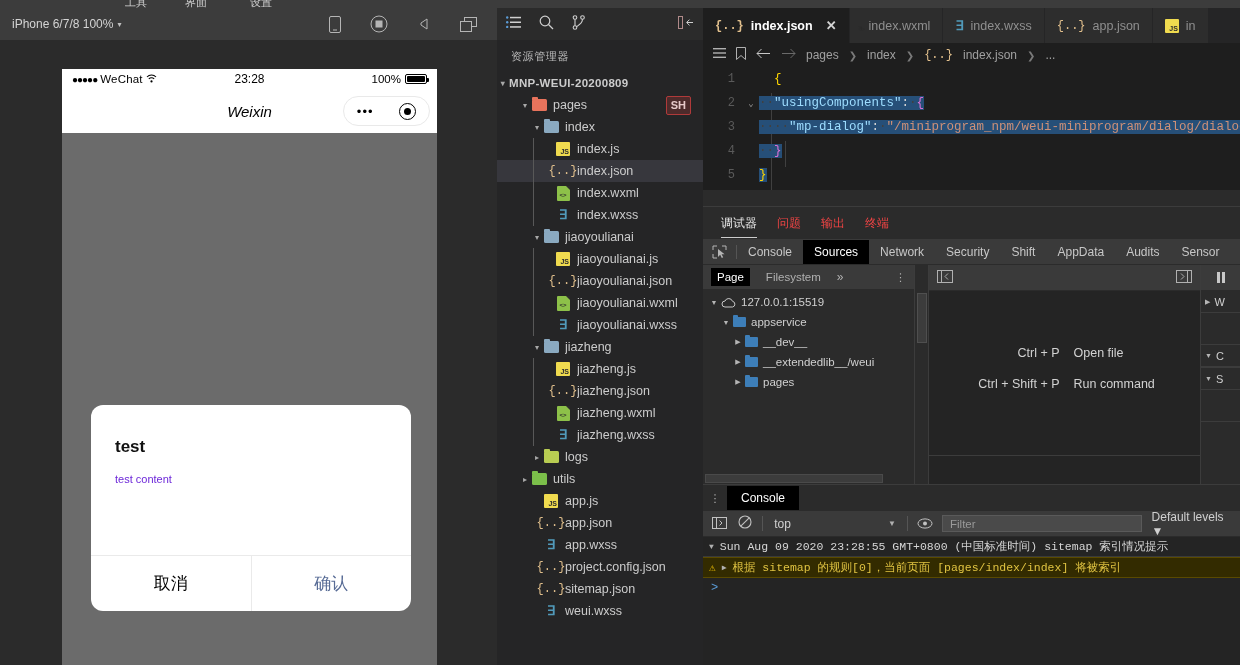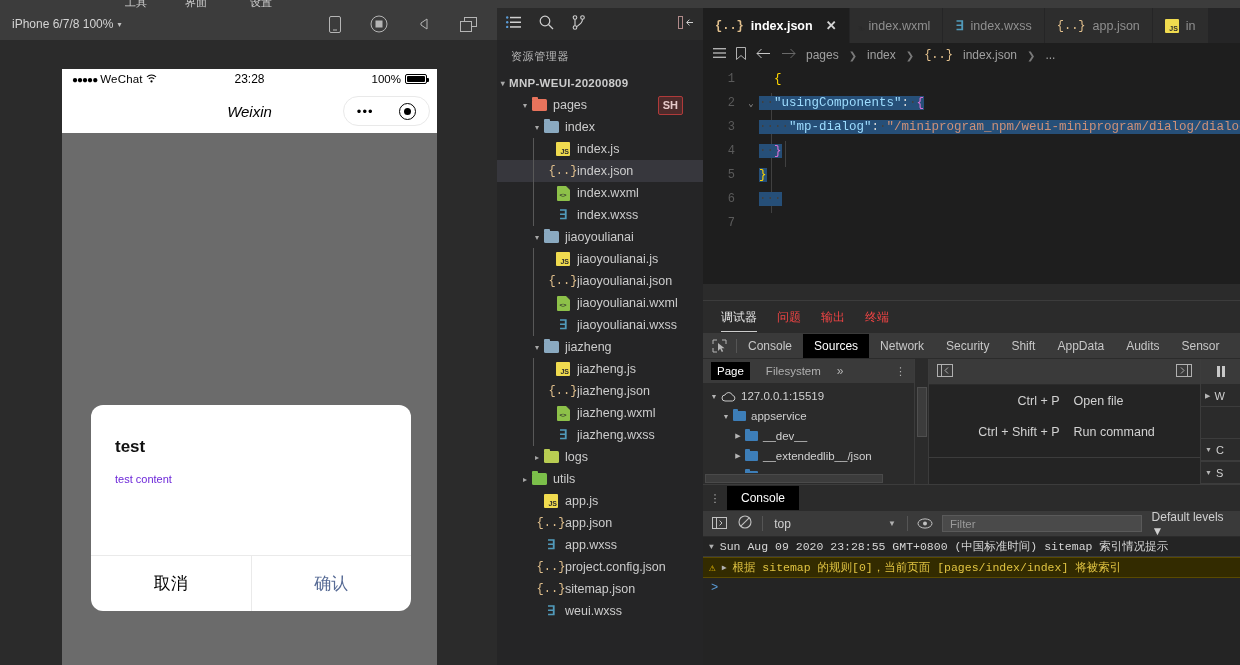--- a/index.html
+++ b/index.html
@@ -92,21 +92,21 @@
   .ex-title { font-size: 11px; color: #bbbbbb; padding: 9px 0 8px 14px; letter-spacing: .6px; flex:none;}
   .tree { flex: 1; overflow: hidden; font-size: 12.5px; color: #cccccc; }
   .row { height: 22px; display: flex; align-items: center; white-space: nowrap; cursor: pointer; position: relative;}
   .row.selected { background: #37373d; }
   .row .twisty { width: 12px; font-size: 8px; color: #a8a8a8; text-align:center; flex:none; }
   .row .twisty.hidden { visibility: hidden; }
   .row .ico { width: 16px; height: 16px; margin-right: 6px; flex: none; display:flex;align-items:center;justify-content:center;}
   .row .lbl { overflow: hidden; text-overflow: ellipsis; }
   .row-root { font-size: 11.5px; letter-spacing: .3px; font-weight: bold; color: #cccccc; }
   .badge-sh {
-    position: absolute; right: 20px; top: 2px;
+    position: absolute; right: 12px; top: 2px;
     background: #4d2b2b; color: #e6c9c9; border: 1px solid #b03a3a;
     font-size: 11px; font-weight: bold; padding: 0 4px; border-radius: 2px; line-height: 17px;
   }
   .guide { position:absolute; left: 0; top:0; bottom:0; width:1px; background:#585858; }
 
   
   .g-js { width: 14px; height: 14px; background: #f0db4f; color: #2b2b2b; font-size: 7px; font-weight: bold;
           display:flex; align-items:flex-end; justify-content:flex-end; padding:0 1px 1px 0; border-radius:1px;}
   .g-json { color: #e2c08d; font-size: 12px; font-family: "Liberation Mono", monospace; }
   .g-wxml { width: 13px; height: 15px; background: #8dc149; border-radius: 1px; position: relative; }
@@ -149,21 +149,21 @@
   .sel { background: #264f78; }
   .tk-key { color: #9cdcfe; }
   .tk-punc { color: #d4d4d4; }
   .tk-brace { color: #ffd700; }
   .tk-brace2 { color: #da70d6; }
   .tk-str { color: #ce9178; }
   .tk-dot { color: #404040; }
   .ind { position:absolute; width:1px; background:#404040; top:0; bottom:0;}
 
   
-  .devtools { height: 365px; background: #2b2b2b; display: flex; flex-direction: column; flex: none; border-top: 1px solid #3c3c3c; margin-top: 16px;}
+  .devtools { height: 459px; background: #2b2b2b; display: flex; flex-direction: column; flex: none; border-top: 1px solid #3c3c3c; margin-top: 16px;}
   .dt-panel-tabs { height: 32px; display: flex; align-items: center; gap: 20px; padding: 0 18px; flex:none;}
   .dt-ptab { font-size: 12px; color: #ef4444; cursor: pointer; padding: 6px 0 5px; }
   .dt-ptab.active { color: #e7e7e7; border-bottom: 1px solid #cccccc; }
 
   .dt-inner { flex: 1; background: #242424; display: flex; flex-direction: column; min-height: 0;}
   .dt-tabs {
     height: 26px; background: #3a3a3a; display: flex; align-items: center; flex:none;
     border-bottom: 1px solid #2b2b2b;
   }
   .dt-insp { width: 34px; display:flex; align-items:center; justify-content:center; border-right:1px solid #555;}
@@ -735,21 +735,21 @@
                       <span class="sfold"></span>
                     </span>
                     <span>__dev__</span>
                   </div>
                   <div class="srow">
                     <span style="width:28px;flex:none"></span>
                     <span class="tw">▶</span>
                     <span class="sico">
                       <span class="sfold"></span>
                     </span>
-                    <span>__extendedlib__/json</span>
+                    <span>__extendedlib__/weui</span>
                   </div>
                   <div class="srow">
                     <span style="width:28px;flex:none"></span>
                     <span class="tw">▶</span>
                     <span class="sico">
                       <span class="sfold"></span>
                     </span>
                     <span>pages</span>
                   </div>
                 </div>

